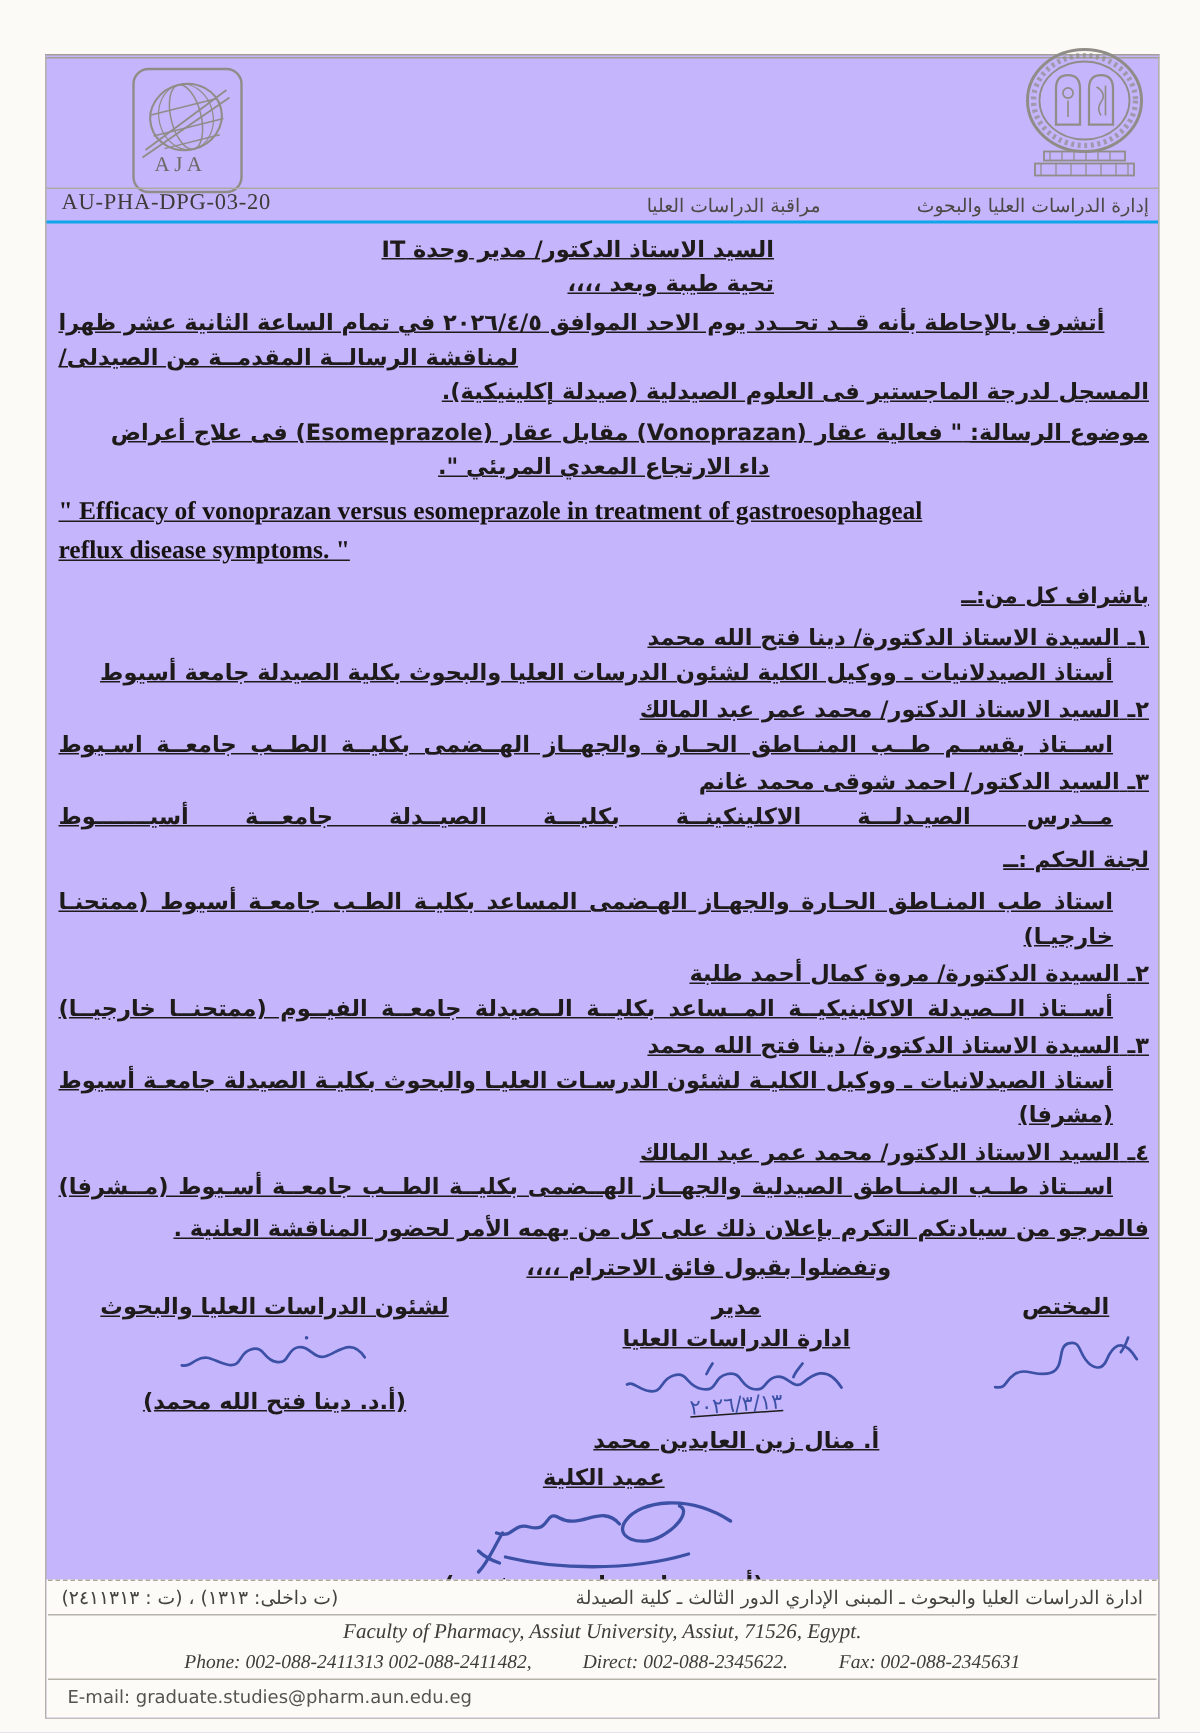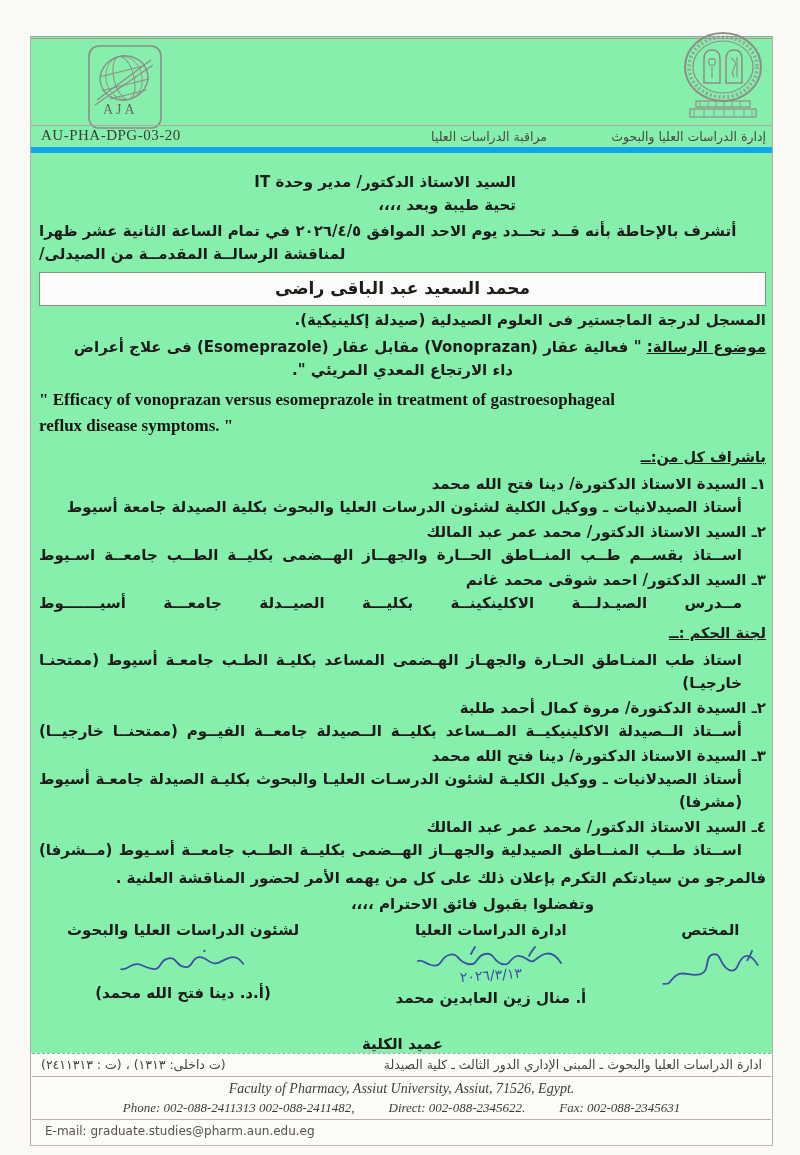--- a/index.html
+++ b/index.html
@@ -1,32 +1,32 @@
 <!DOCTYPE html>
 <html lang="ar"><head>
 <meta charset="utf-8">
 <style>
   html,body{margin:0;padding:0;background:#e8e6e1;}
   .page{width:800px;height:1155px;background:#fbfaf7;position:relative;overflow:hidden;
         font-family:"DejaVu Sans",sans-serif;color:#1d1c1a;margin:0 auto;}
   .frame{position:absolute;left:30px;top:36px;width:741px;height:1106px;
          border-left:1px solid #b3b0a9;border-right:1px solid #b3b0a9;
-         border-bottom:1px solid #c2bfb8;border-top:3px double #a39f97;background:#86efac;}
+         border-bottom:1px solid #c2bfb8;border-top:3px double #a39f97;background:#c4b5fd;text-decoration:underline;}
   
   .header{position:relative;height:86px;}
   .aja-logo{position:absolute;left:56px;top:5px;}
   .uni-logo{position:absolute;right:8px;top:-12px;}
-  .refrow{height:21px;border-top:1px solid #adaaa3;border-bottom:6px solid #0ea5e9;position:relative;
+  .refrow{height:21px;border-top:1px solid #adaaa3;border-bottom:2px solid #0ea5e9;position:relative;
           font-size:12.5px;color:#4a4944;}
   .ref-code{position:absolute;left:10px;top:1px;font-family:"Liberation Serif",serif;
             font-size:15px;color:#3c3b37;letter-spacing:.5px;direction:ltr;}
   .center-label{position:absolute;right:225px;top:3px;direction:rtl;}
   .right-label{position:absolute;right:6px;top:3px;direction:rtl;}
   
-  .body{direction:rtl;padding:6px 6px 0 8px;font-weight:bold;font-size:15px;line-height:23px;margin-top:12px;}
+  .body{direction:rtl;padding:6px 6px 0 8px;font-weight:bold;font-size:15px;line-height:23px;}
   .body p{margin:0;}
   .salutation,.greeting{margin-right:250px !important;white-space:nowrap;}
   .intro{text-align:left;margin-top:3px !important;}
   .namebox{border:1.5px solid #8e8c86;margin:6px 0 3px;text-align:center;font-size:17px;
            padding:4px 0 5px;background:#fcfbf9;}
   .reg{text-align:right;}
   .u{text-decoration:underline;}
   .subject{margin-top:4px !important;}
   .subject-l2{text-align:center;}
   .en-title{direction:ltr;text-align:left;font-family:"Liberation Serif",serif;font-weight:bold;
@@ -104,23 +104,20 @@
       <span class="ref-code">AU-PHA-DPG-03-20</span>
       <span class="center-label">مراقبة الدراسات العليا</span>
       <span class="right-label">إدارة الدراسات العليا والبحوث</span>
     </div>
 
     <div class="body">
       <p class="salutation">السيد الاستاذ الدكتور/ مدير وحدة IT</p>
       <p class="greeting">تحية طيبة وبعد ،،،،</p>
       <p class="intro">أتشرف بالإحاطة بأنه قــد تحــدد يوم الاحد الموافق ٢٠٢٦/٤/٥ في تمام الساعة الثانية عشر ظهرا لمناقشة الرسالــة المقدمــة من الصيدلى/</p>
 
-      <div class="namebox">
-        <span>محمد السعيد عبد الباقى راضى</span>
-      </div>
       <p class="reg">المسجل لدرجة الماجستير فى العلوم الصيدلية (صيدلة إكلينيكية).</p>
 
       <p class="subject">
         <span class="u">موضوع الرسالة:</span>
         <span>" فعالية عقار (Vonoprazan) مقابل عقار (Esomeprazole) فى علاج أعراض</span>
       </p>
       <p class="subject-l2">داء الارتجاع المعدي المريئي ".</p>
 
       <p class="en-title">
         <span>" Efficacy of vonoprazan versus esomeprazole in treatment of  gastroesophageal</span><br>
@@ -165,20 +162,21 @@
 
       <div class="sigs">
         <div class="sig-col col-mukhtas">
           <div>المختص</div>
           <svg class="sig-scribble" width="104" height="44" viewBox="0 0 104 44" style="transform:rotate(-7deg);margin-top:6px;">
             <path class="ink" d="M100 24 C92 6 84 15 80 22 C76 29 70 27 66 20 C62 13 64 7 56 8 C48 9 52 24 42 26 C32 28 26 20 18 24 C10 28 12 33 4 31"></path>
             <path class="ink" d="M96 9 C94 13 92 16 90 18"></path>
           </svg>
         </div>
         <div class="sig-col col-modeer">
+          <div>مدير</div>
           <div>ادارة الدراسات العليا</div>
           <svg class="sig-scribble" width="152" height="34" viewBox="0 0 152 34">
             <path class="ink" d="M146 20 C136 4 126 12 120 17 C114 22 110 11 102 13 C94 15 96 23 87 21 C78 19 80 9 70 11 C60 13 64 23 53 21 C42 19 44 9 34 12 C24 15 28 25 16 22 C9 20 7 16 3 18"></path>
             <path class="ink" d="M120 4 C117 8 115 10 114 13 M60 4 C58 7 57 9 56 11"></path>
           </svg>
           <div class="hw-date">٢٠٢٦/٣/١٣</div>
           <div class="sig-name">أ. منال زين العابدين محمد</div>
         </div>
         <div class="sig-col col-wakeel">
           <div>لشئون الدراسات العليا والبحوث</div>

